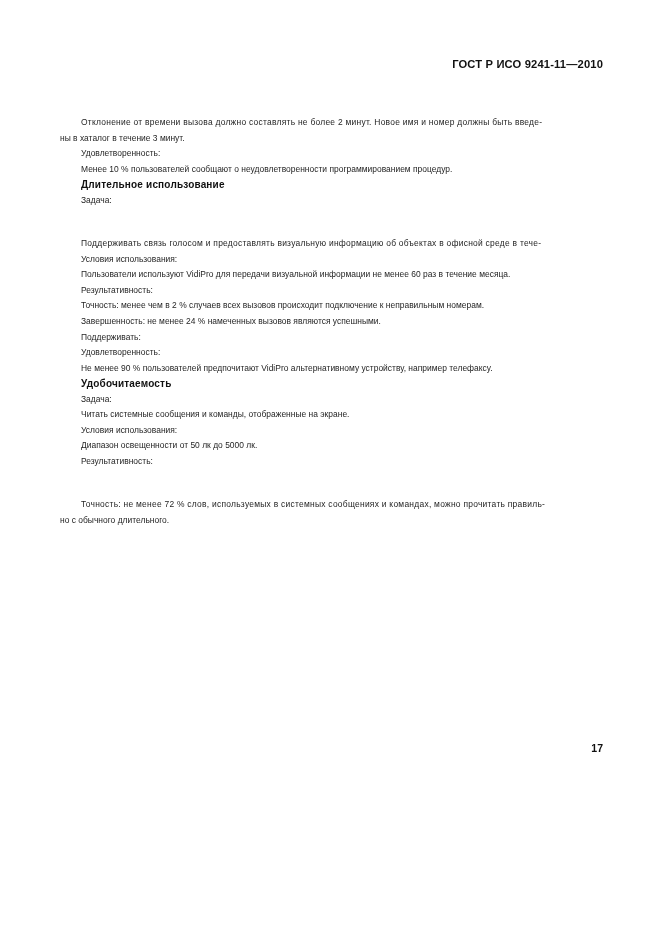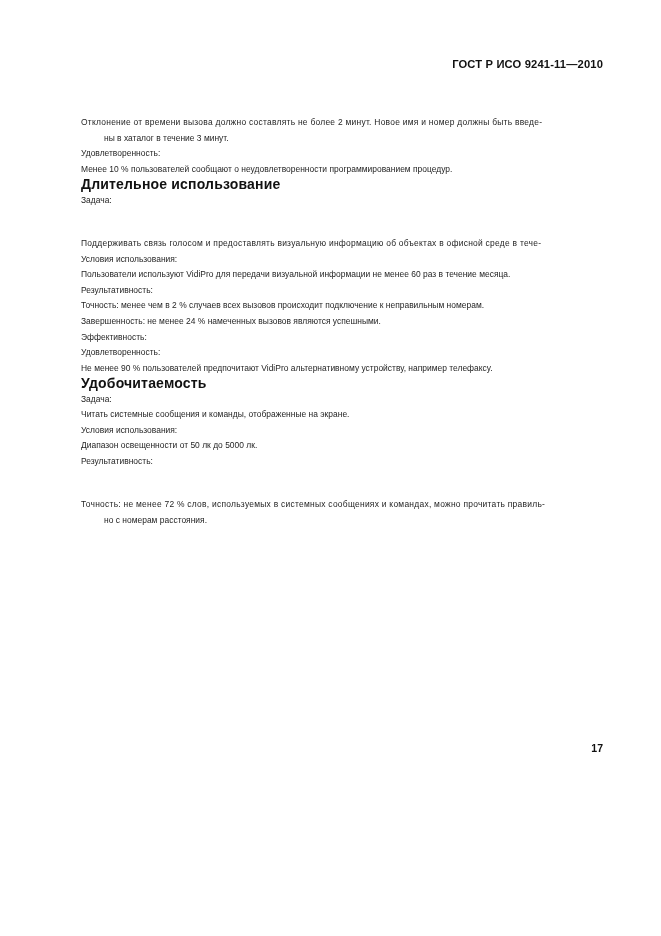--- a/index.html
+++ b/index.html
@@ -51,30 +51,29 @@
     letter-spacing: 0.01px;
     white-space: nowrap;
   }
   
   .line.indent {
     padding-left: 21px;
   }
   
   .line.flush {
     padding-left: 0;
-    margin-left: 44px;
   }
   
   .line.stretch {
     letter-spacing: 0.26px;
     margin-top: 28px;
   }
 
   .heading {
-    font-size: 14px;
+    font-size: 10px;
     line-height: 15.55px;
     font-weight: bold;
     color: #111111;
     padding-left: 21px;
     letter-spacing: 0.18px;
     white-space: nowrap;
   }
 
   
   .folio {
@@ -101,28 +100,28 @@
       <div class="line indent">Удовлетворенность:</div>
       <div class="line indent">Менее 10 % пользователей сообщают о неудовлетворенности программированием процедур.</div>
       <div class="heading">Длительное использование</div>
       <div class="line indent">Задача:</div>
       <div class="line indent stretch">Поддерживать связь голосом и предоставлять визуальную информацию об объектах в офисной среде в тече-</div>
       <div class="line indent">Условия использования:</div>
       <div class="line indent">Пользователи используют VidiPro для передачи визуальной информации не менее 60 раз в течение месяца.</div>
       <div class="line indent">Результативность:</div>
       <div class="line indent">Точность: менее чем в 2 % случаев всех вызовов происходит подключение к неправильным номерам.</div>
       <div class="line indent">Завершенность: не менее 24 % намеченных вызовов являются успешными.</div>
-      <div class="line indent">Эффективность:</div>
+      <div class="line indent">Поддерживать:</div>
       <div class="line indent">Удовлетворенность:</div>
       <div class="line indent">Не менее 90 % пользователей предпочитают VidiPro альтернативному устройству, например телефаксу.</div>
       <div class="heading">Удобочитаемость</div>
       <div class="line indent">Задача:</div>
       <div class="line indent">Читать системные сообщения и команды, отображенные на экране.</div>
       <div class="line indent">Условия использования:</div>
       <div class="line indent">Диапазон освещенности от 50 лк до 5000 лк.</div>
       <div class="line indent">Результативность:</div>
       <div class="line indent stretch">Точность: не менее 72 % слов, используемых в системных сообщениях и командах, можно прочитать правиль-</div>
-      <div class="line flush">но с номерам расстояния.</div>
+      <div class="line flush">но с обычного длительного.</div>
     </div>
 
   <div class="folio">17</div>
 
 </div>
 
 </body></html>

